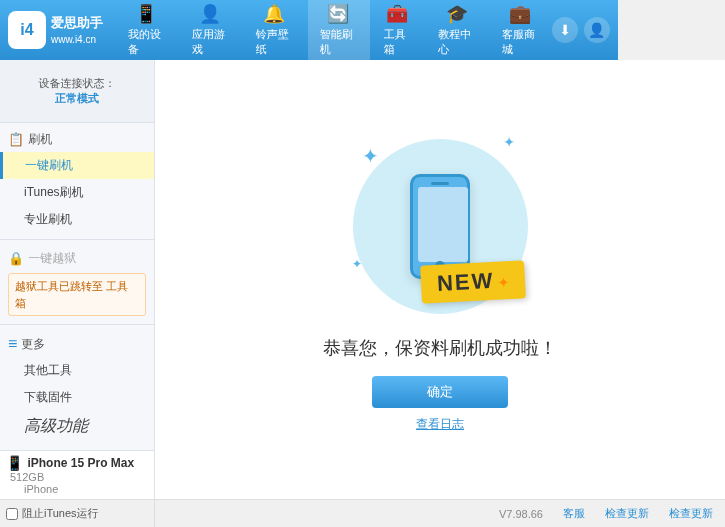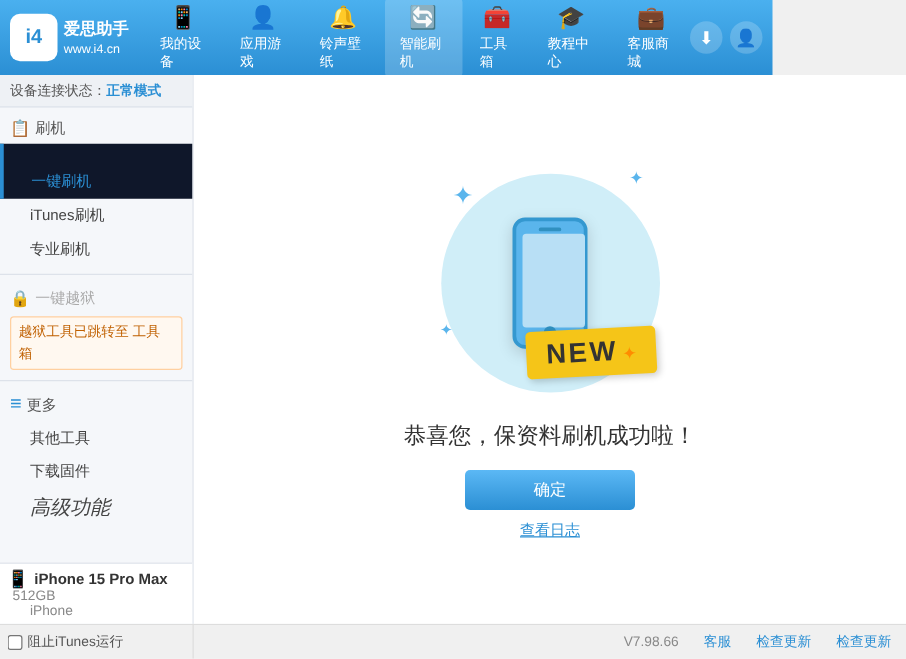--- a/index.html
+++ b/index.html
@@ -53,31 +53,31 @@
   <div style="display: flex; gap: 6px; align-items: center;">
     <div style="width: 26px; height: 26px; background: rgba(255,255,255,0.2); border-radius: 50%; display: flex; align-items: center; justify-content: center; color: #fff; cursor: pointer; font-size: 14px;">⬇</div>
     <div style="width: 26px; height: 26px; background: rgba(255,255,255,0.2); border-radius: 50%; display: flex; align-items: center; justify-content: center; color: #fff; cursor: pointer; font-size: 14px;">👤</div>
   </div>
 </div>
 
 <div style="display: flex; height: 439px; width: 725px;">
 
   <div style="width: 155px; background: #f5f7fa; border-right: 1px solid #dde2ea; display: flex; flex-direction: column; overflow: hidden;">
 
-    <div style="padding: 5px 8px; font-size: 11px; color: #555; border-bottom: 1px solid #dde2ea; background: #eef1f5; display: flex; align-items: flex-start;">
+    <div style="padding: 16px 8px; font-size: 11px; color: #555; border-bottom: 1px solid #dde2ea; background: #eef1f5; display: flex; align-items: center; flex-direction: column;">
       <span>设备连接状态：</span>
       <span style="color: #2b8fd4; font-weight: bold;">正常模式</span>
     </div>
 
     <div style="padding: 4px 0;">
       <div style="display: flex; align-items: center; padding: 4px 8px; color: #555; font-size: 12px; gap: 4px;">
         <span style="color: #2b8fd4; font-size: 13px;">📋</span>
         <span>刷机</span>
       </div>
-      <div style="padding: 22px 8px 5px 22px; color: #2b8fd4; font-size: 12px; cursor: pointer; background: #0f172a; border-left: 3px solid #2b8fd4;">
+      <div style="padding: 5px 8px 5px 22px; color: #2b8fd4; font-size: 12px; cursor: pointer; background: #fef9c3; border-left: 3px solid #2b8fd4;">
         <span>一键刷机</span>
       </div>
       <div style="padding: 5px 8px 5px 24px; color: #444; font-size: 12px; cursor: pointer;">
         <span>iTunes刷机</span>
       </div>
       <div style="padding: 5px 8px 5px 24px; color: #444; font-size: 12px; cursor: pointer;">
         <span>专业刷机</span>
       </div>
     </div>
 

